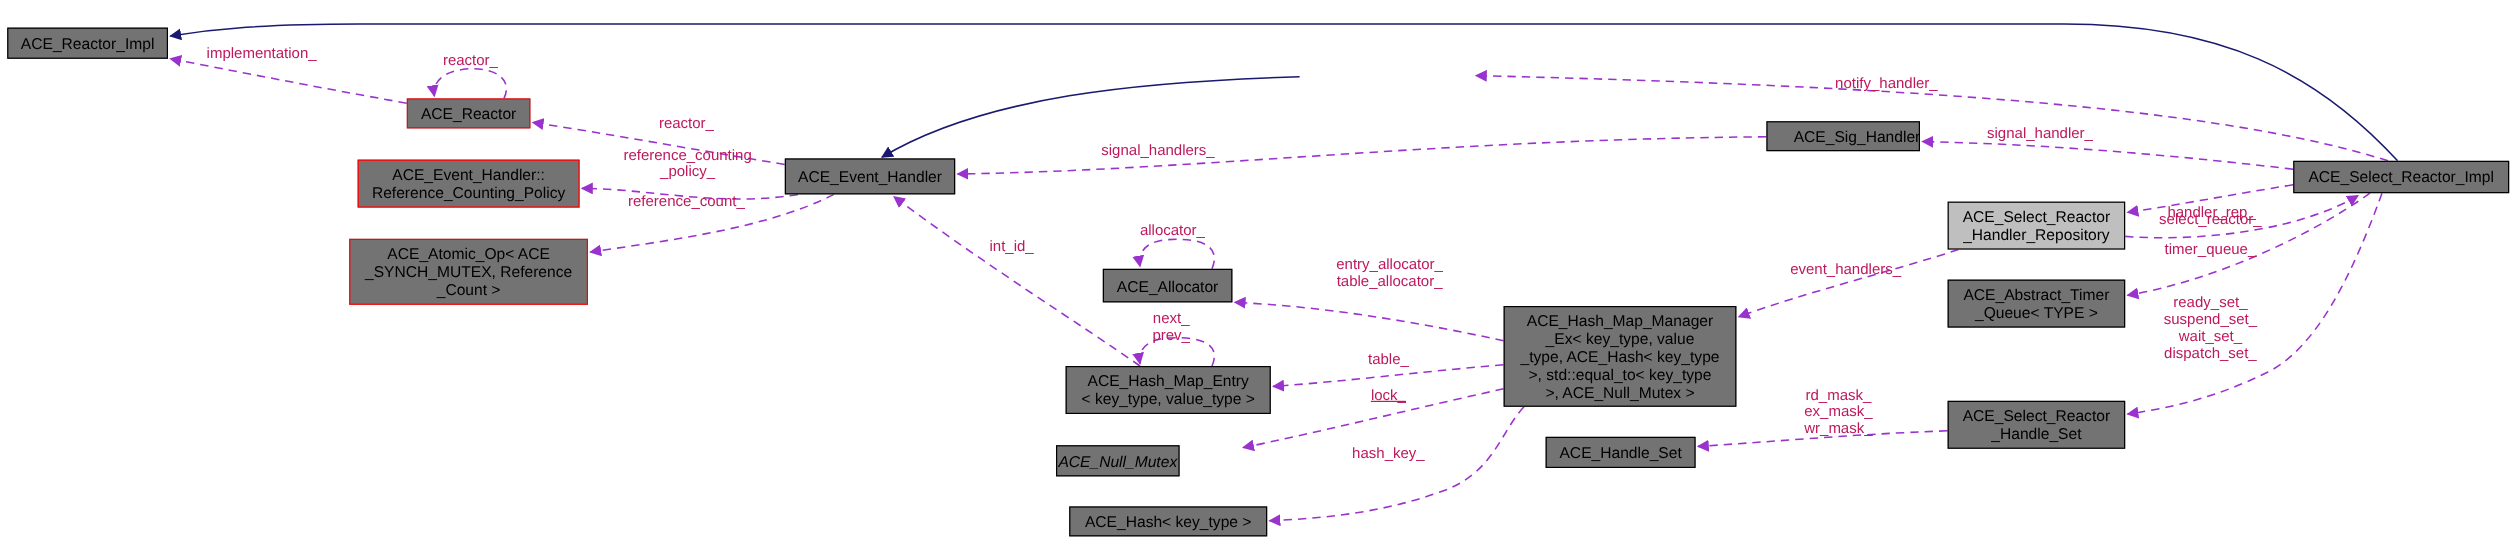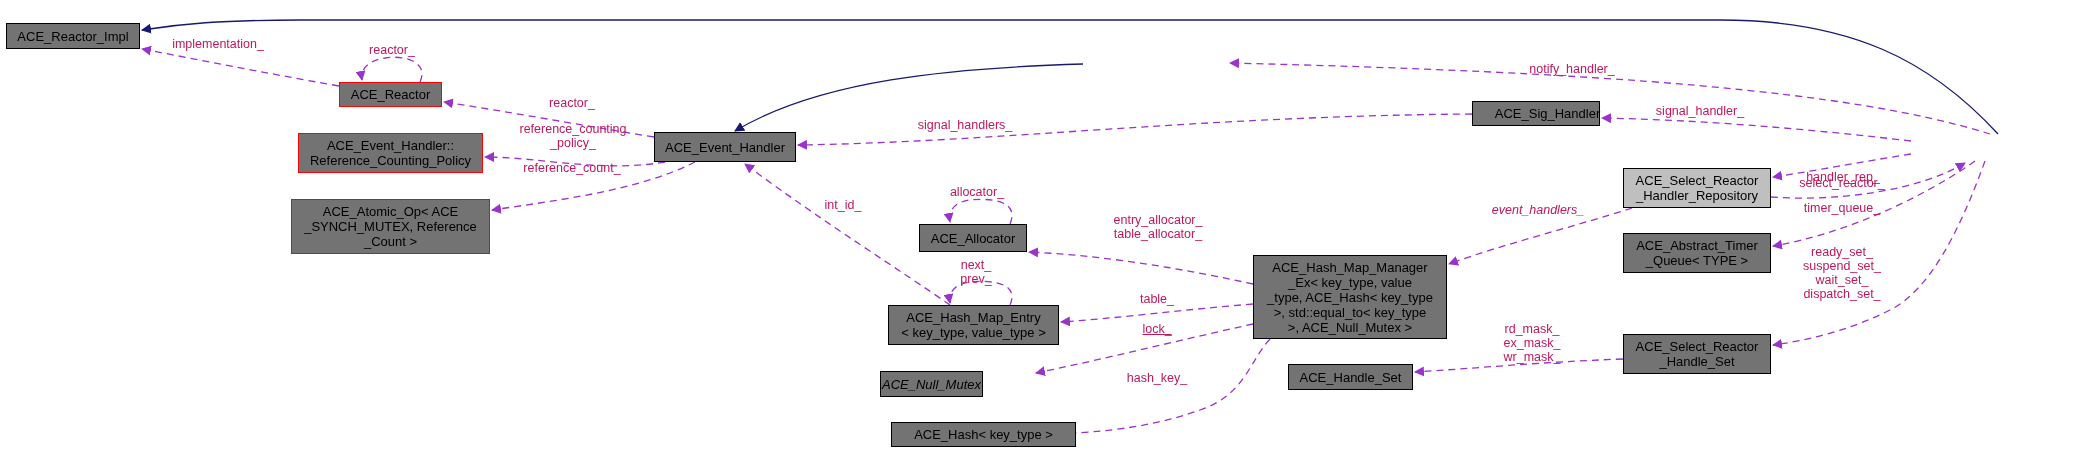--- a/index.html
+++ b/index.html
@@ -63,51 +63,52 @@
 Reference_Counting_Policy</div>
   <div class="node red" style="left:291px;top:199px;width:199px;height:55px;">ACE_Atomic_Op&lt; ACE
 _SYNCH_MUTEX, Reference
 _Count &gt;</div>
   <div class="node" style="left:654px;top:132px;width:142px;height:30px;">ACE_Event_Handler</div>
   <div class="node" style="left:1472px;top:101px;width:128px;height:25px;padding-left:23px;">ACE_Sig_Handler</div>
   <div class="node" style="left:919px;top:224px;width:108px;height:28px;">ACE_Allocator</div>
   <div class="node" style="left:888px;top:305px;width:171px;height:40px;">ACE_Hash_Map_Entry
 &lt; key_type, value_type &gt;</div>
   <div class="node" style="left:880px;top:371px;width:103px;height:26px;font-style:italic;">ACE_Null_Mutex</div>
-  <div class="node" style="left:891px;top:422px;width:185px;height:25px;">ACE_Hash&lt; key_type &gt;</div>
+  <div class="node" style="left:891px;top:422px;width:165px;height:25px;">ACE_Hash&lt; key_type &gt;</div>
   <div class="node" style="left:1253px;top:255px;width:194px;height:84px;">ACE_Hash_Map_Manager
 _Ex&lt; key_type, value
 _type, ACE_Hash&lt; key_type
 &gt;, std::equal_to&lt; key_type
 &gt;, ACE_Null_Mutex &gt;</div>
   <div class="node" style="left:1288px;top:364px;width:125px;height:26px;">ACE_Handle_Set</div>
   <div class="node focus" style="left:1623px;top:168px;width:148px;height:40px;">ACE_Select_Reactor
 _Handler_Repository</div>
   <div class="node" style="left:1623px;top:233px;width:148px;height:40px;">ACE_Abstract_Timer
 _Queue&lt; TYPE &gt;</div>
   <div class="node" style="left:1623px;top:334px;width:148px;height:40px;">ACE_Select_Reactor
 _Handle_Set</div>
+  <div class="node" style="left:1911px;top:134px;width:180px;height:27px;">ACE_Select_Reactor_Impl</div>
 
   <div class="edge-label" style="left:218px;top:37px;">implementation_</div>
   <div class="edge-label" style="left:392px;top:43px;">reactor_</div>
   <div class="edge-label" style="left:572px;top:96px;">reactor_</div>
   <div class="edge-label" style="left:573px;top:122px;">reference_counting
 _policy_</div>
   <div class="edge-label" style="left:572px;top:161px;">reference_count_</div>
   <div class="edge-label" style="left:965px;top:118px;">signal_handlers_</div>
   <div class="edge-label" style="left:843px;top:198px;">int_id_</div>
   <div class="edge-label" style="left:977px;top:185px;">allocator_</div>
   <div class="edge-label" style="left:976px;top:258px;">next_
 prev_</div>
   <div class="edge-label" style="left:1158px;top:213px;">entry_allocator_
 table_allocator_</div>
   <div class="edge-label" style="left:1157px;top:292px;">table_</div>
   <div class="edge-label" style="left:1157px;top:322px;text-decoration:underline;">lock_</div>
   <div class="edge-label" style="left:1157px;top:371px;">hash_key_</div>
-  <div class="edge-label" style="left:1538px;top:203px;font-style:italic;">event_handlers_</div>
+  <div class="edge-label" style="left:1538px;top:217px;">event_handlers_</div>
   <div class="edge-label" style="left:1532px;top:322px;">rd_mask_
 ex_mask_
 wr_mask_</div>
   <div class="edge-label" style="left:1528px;top:62px;margin-left:44px;">notify_handler_</div>
   <div class="edge-label" style="left:1700px;top:104px;">signal_handler_</div>
   <div class="edge-label" style="left:1843px;top:146px;margin-top:24px;">handler_rep_</div>
   <div class="edge-label" style="left:1842px;top:176px;">select_reactor_</div>
   <div class="edge-label" style="left:1842px;top:201px;">timer_queue_</div>
   <div class="edge-label" style="left:1842px;top:245px;">ready_set_
 suspend_set_

